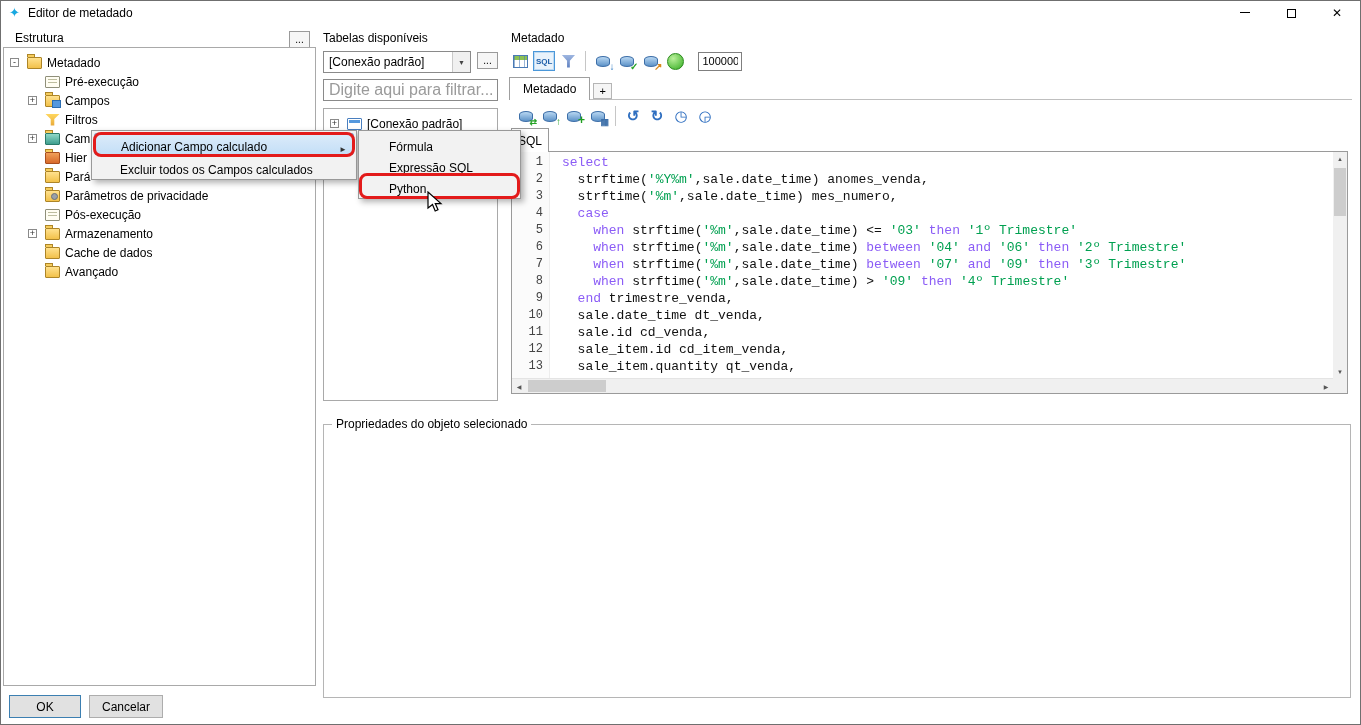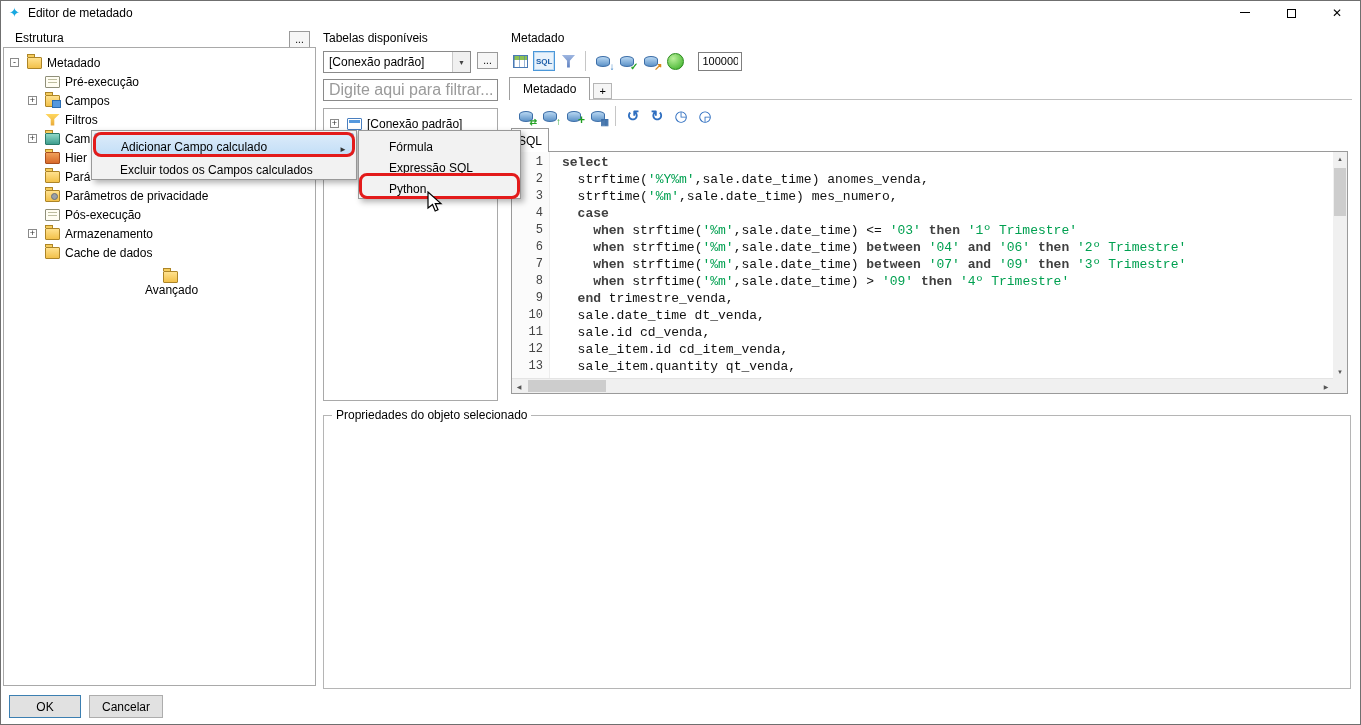--- a/index.html
+++ b/index.html
@@ -78,33 +78,33 @@
   .tabs{position:absolute;display:flex;align-items:flex-end;gap:3px;height:23px}
   .tab{box-sizing:border-box;height:22px;padding:0 13px;background:#f0f0f0;border:1px solid #9f9f9f;border-bottom:none;display:flex;align-items:center;font-size:12px;z-index:2;white-space:nowrap}
   .tab.active{background:#fff;height:23px}
   .tab.plus{height:16px;padding:0 5px;font-size:11px;background:#f5f5f5;border:1px solid #b5b5b5;margin-bottom:1px;z-index:1}
   .sql-tab{position:absolute;left:510px;top:127px;width:38px;height:24px;background:#fff;border:1px solid #9a9a9a;border-bottom:none;z-index:2;display:flex;align-items:center;justify-content:center;font-size:12px;box-sizing:border-box}
 
   
   .editor{position:absolute;left:510px;top:150px;width:837px;height:243px;border:1px solid #9a9a9a;background:#fff;box-sizing:border-box;z-index:1}
   .gutter{position:absolute;left:0;top:0;bottom:14px;width:38px;padding:2px 6px 0 0;background:#fbfbfb;border-right:1px solid #ededed;font-family:"Liberation Mono","DejaVu Sans Mono",monospace;font-size:12px;line-height:17px;color:#444;text-align:right;box-sizing:border-box}
   .code{position:absolute;left:38px;top:0;right:14px;bottom:14px;padding:2px 0 0 12px;font-family:"Liberation Mono","DejaVu Sans Mono",monospace;font-size:13px;line-height:17px;white-space:pre;overflow:hidden;color:#111}
-  .kw{font-weight:bold;color:#404040}
+  .kw{font-weight:normal;color:#8b5cf6}
   .str{color:#00a050}
   .vscroll{position:absolute;top:0;right:0;bottom:14px;width:14px;background:#f0f0f0}
   .hscroll{position:absolute;left:0;right:14px;bottom:0;height:14px;background:#f0f0f0;border-top:1px solid #e4e4e4}
   .sb-btn{position:absolute;width:14px;height:14px;display:flex;align-items:center;justify-content:center;font-size:6px;color:#555}
   .vscroll .up{top:0}.vscroll .down{bottom:0}
   .hscroll .left{left:0}.hscroll .right{right:0}
   .vthumb{position:absolute;left:1px;right:1px;top:16px;height:48px;background:#cdcdcd}
   .hthumb{position:absolute;top:1px;bottom:1px;left:16px;width:78px;background:#cdcdcd}
   .sb-corner{position:absolute;right:0;bottom:0;width:14px;height:14px;background:#f0f0f0}
 
   
-  .props{position:absolute;left:322px;top:407px;width:1028px;height:281px;border:1px solid #b5b5b5;margin:0;padding:0;box-sizing:border-box}
+  .props{position:absolute;left:322px;top:416px;width:1028px;height:281px;border:1px solid #b5b5b5;margin:0;padding:0;box-sizing:border-box}
   .props legend{margin-left:8px;padding:0 4px;font-size:12px}
 
   
   .btn{position:absolute;top:694px;height:23px;background:#e1e1e1;border:1px solid #adadad;font-family:inherit;font-size:12px}
   .btn.ok{left:8px;width:72px;border-color:#3c7fb1}
   .btn.cancel{left:88px;width:74px}
 
   
   .menu{position:absolute;background:#f2f2f2;border:1px solid #999;box-shadow:3px 3px 6px rgba(0,0,0,.3);padding:2px;z-index:40;box-sizing:border-box}
   #context-menu{left:90px;top:129px;width:266px}
@@ -189,21 +189,21 @@
       <div class="tree-row" data-name="tree-item" style="padding-left: 24px;">
         <span class="expander" data-name="expand-icon">+</span>
         <span class="tic" data-name="storage-icon"></span>
         <span class="tree-label" data-name="tree-item-label">Armazenamento</span>
       </div>
       <div class="tree-row" data-name="tree-item" style="padding-left: 24px; align-items: center;">
         <span class="expander empty" data-name="expand-icon"></span>
         <span class="tic" data-name="cache-icon"></span>
         <span class="tree-label" data-name="tree-item-label">Cache de dados</span>
       </div>
-      <div class="tree-row" data-name="tree-item" style="padding-left: 24px; flex-direction: column;">
+      <div class="tree-row" data-name="tree-item" style="padding-left: 24px;">
         <span class="expander empty" data-name="expand-icon"></span>
         <span class="tic" data-name="advanced-icon"></span>
         <span class="tree-label" data-name="tree-item-label">Avançado</span>
       </div>
     </div>
 
   <span class="sec-label" style="left:322px;top:30px" data-name="available-tables-label">Tabelas disponíveis</span>
   <div class="combo" data-name="connection-select">
     <span class="combo-text" data-name="connection-select-value">[Conexão padrão]</span>
     <span class="combo-arrow" data-name="chevron-down-icon">▼</span>

